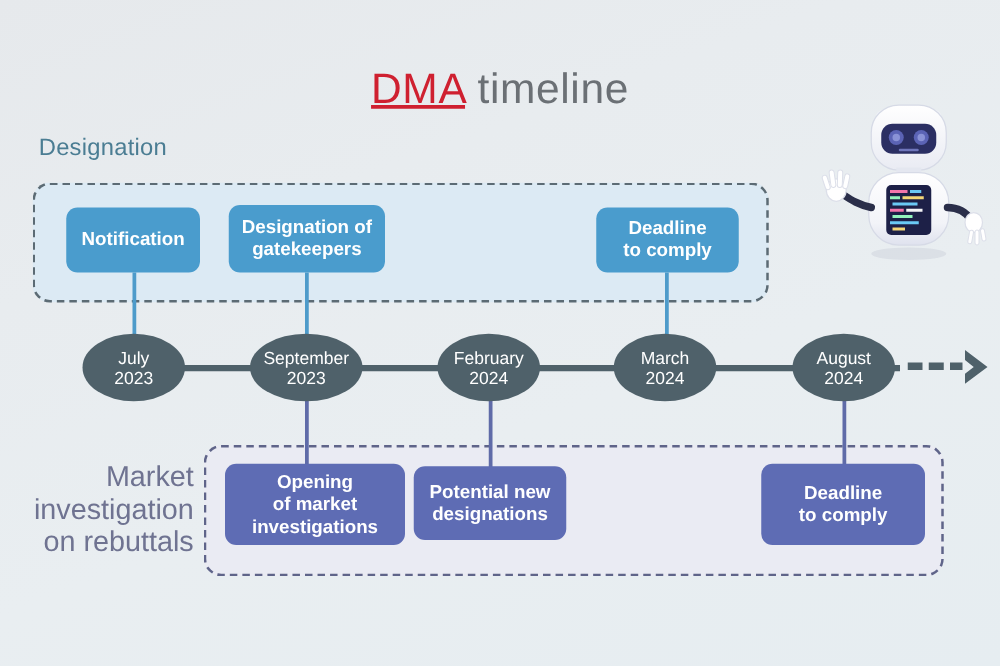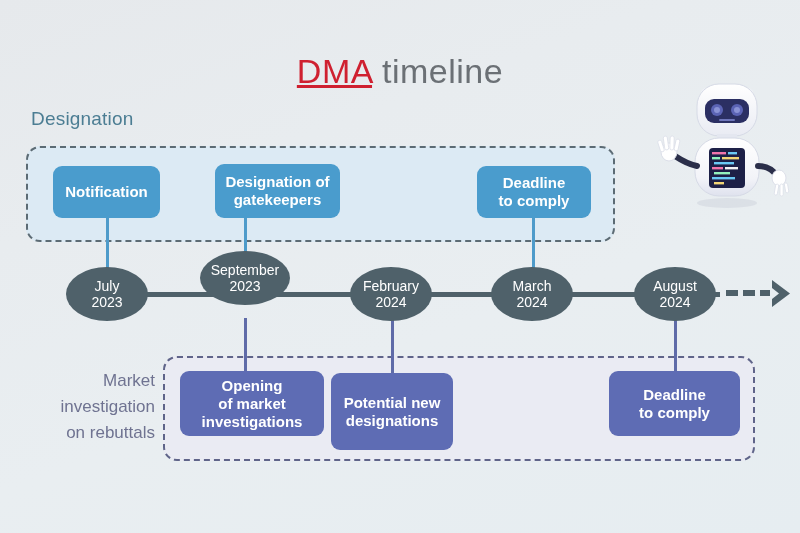--- a/index.html
+++ b/index.html
@@ -45,21 +45,21 @@
     top: 108px;
     font-size: 19px;
     color: #4b7d93;
     letter-spacing: 0.2px;
   }
   #label-market {
     right: 645px;
     top: 368px;
     width: 140px;
     text-align: right;
-    font-size: 17px;
+    font-size: 23px;
     line-height: 26px;
     color: #6f7391;
   }
 
   
   .zone {
     position: absolute;
     box-sizing: border-box;
     border-radius: 14px;
   }
@@ -170,40 +170,40 @@
 
   <div class="stem stem-top" style="left:106px; top:218px; height:52px;"></div>
   <div class="stem stem-top" style="left:244px; top:218px; height:52px;"></div>
   <div class="stem stem-top" style="left:532px; top:218px; height:52px;"></div>
 
   <div class="stem stem-bottom" style="left:244px; top:318px; height:56px;"></div>
   <div class="stem stem-bottom" style="left:391px; top:318px; height:56px;"></div>
   <div class="stem stem-bottom" style="left:674px; top:318px; height:56px;"></div>
 
   <div class="ebox ebox-top" style="left:53px;  top:166px; width:107px; height:52px;">Notification</div>
-  <div class="ebox ebox-top" style="left:183px; top:164px; width:125px; height:54px;margin-left:32px;">Designation of
+  <div class="ebox ebox-top" style="left:183px; top:164px; width:125px; height:54px;">Designation of
 gatekeepers</div>
   <div class="ebox ebox-top" style="left:477px; top:166px; width:114px; height:52px;">Deadline
 to comply</div>
 
   <div class="ebox ebox-bottom" style="left:180px; top:371px; width:144px; height:65px;">Opening
 of market
 investigations</div>
-  <div class="ebox ebox-bottom" style="left:331px; top:373px; width:122px; height:77px;">Potential new
+  <div class="ebox ebox-bottom" style="left:331px; top:373px; width:122px; height:59px;">Potential new
 designations</div>
   <div class="ebox ebox-bottom" style="left:609px; top:371px; width:131px; height:65px;">Deadline
 to comply</div>
 
   <div id="axis-line"></div>
 
   <div class="node" style="left:66px;  top:267px;">
     <span>July</span>
     <span>2023</span>
   </div>
-  <div class="node" style="left:200px; top:251px; width:90px; border-radius:45px / 27px;align-items:center;">
+  <div class="node" style="left:200px; top:267px; width:90px; border-radius:45px / 27px;align-items:center;">
     <span>September</span>
     <span>2023</span>
   </div>
   <div class="node" style="left:350px; top:267px;">
     <span>February</span>
     <span>2024</span>
   </div>
   <div class="node" style="left:491px; top:267px;">
     <span>March</span>
     <span>2024</span>

